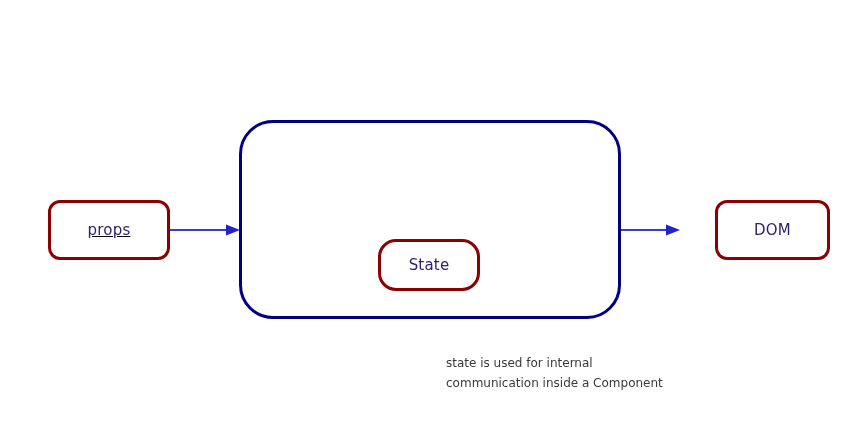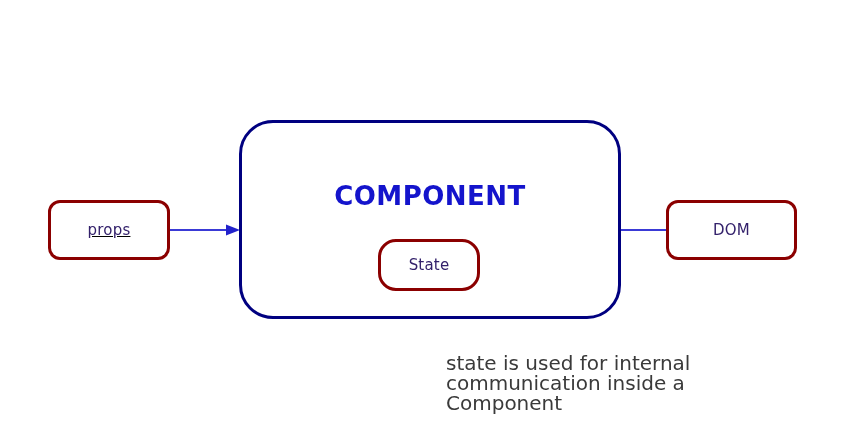--- a/index.html
+++ b/index.html
@@ -46,23 +46,23 @@
   #props-box {
     left: 48px;
     top: 200px;
     width: 122px;
     height: 60px;
     text-decoration: underline;
   }
 
   
   #dom-box {
-    left: 666px;
+    left: 715px;
     top: 200px;
-    width: 131px;
+    width: 115px;
     height: 60px;
   }
 
   
   #state-box {
     left: 378px;
     top: 239px;
     width: 102px;
     height: 52px;
     border-width: 3px;
@@ -114,21 +114,21 @@
     width: 59px;
   }
 
   
   #caption {
     position: absolute;
     left: 446px;
     top: 353px;
     width: 360px;
     font-family: "DejaVu Sans", sans-serif;
-    font-size: 20px;
+    font-size: 12px;
     color: #3a3a3a;
     line-height: 20px;
     white-space: pre-line;
   }
 </style>
 </head>
 <body>
 
 <div id="diagram-canvas">
 
@@ -138,21 +138,20 @@
 
   <div class="arrow" id="arrow-props-to-component">
     <svg width="70" height="14" viewBox="0 0 70 14">
       <line x1="0" y1="7" x2="57" y2="7" stroke="#3a3ad6" stroke-width="2.2"></line>
       <polygon points="56,1.5 70,7 56,12.5" fill="#2222cc"></polygon>
     </svg>
   </div>
 
   <div id="component-box"></div>
 
-  <div id="component-title">COMPONENT</div>
 
   <div class="node-box" id="state-box">
     <span class="node-label">State</span>
   </div>
 
   <div class="arrow" id="arrow-component-to-dom">
     <svg width="59" height="14" viewBox="0 0 59 14">
       <line x1="0" y1="7" x2="46" y2="7" stroke="#3a3ad6" stroke-width="2.2"></line>
       <polygon points="45,1.5 59,7 45,12.5" fill="#2222cc"></polygon>
     </svg>

